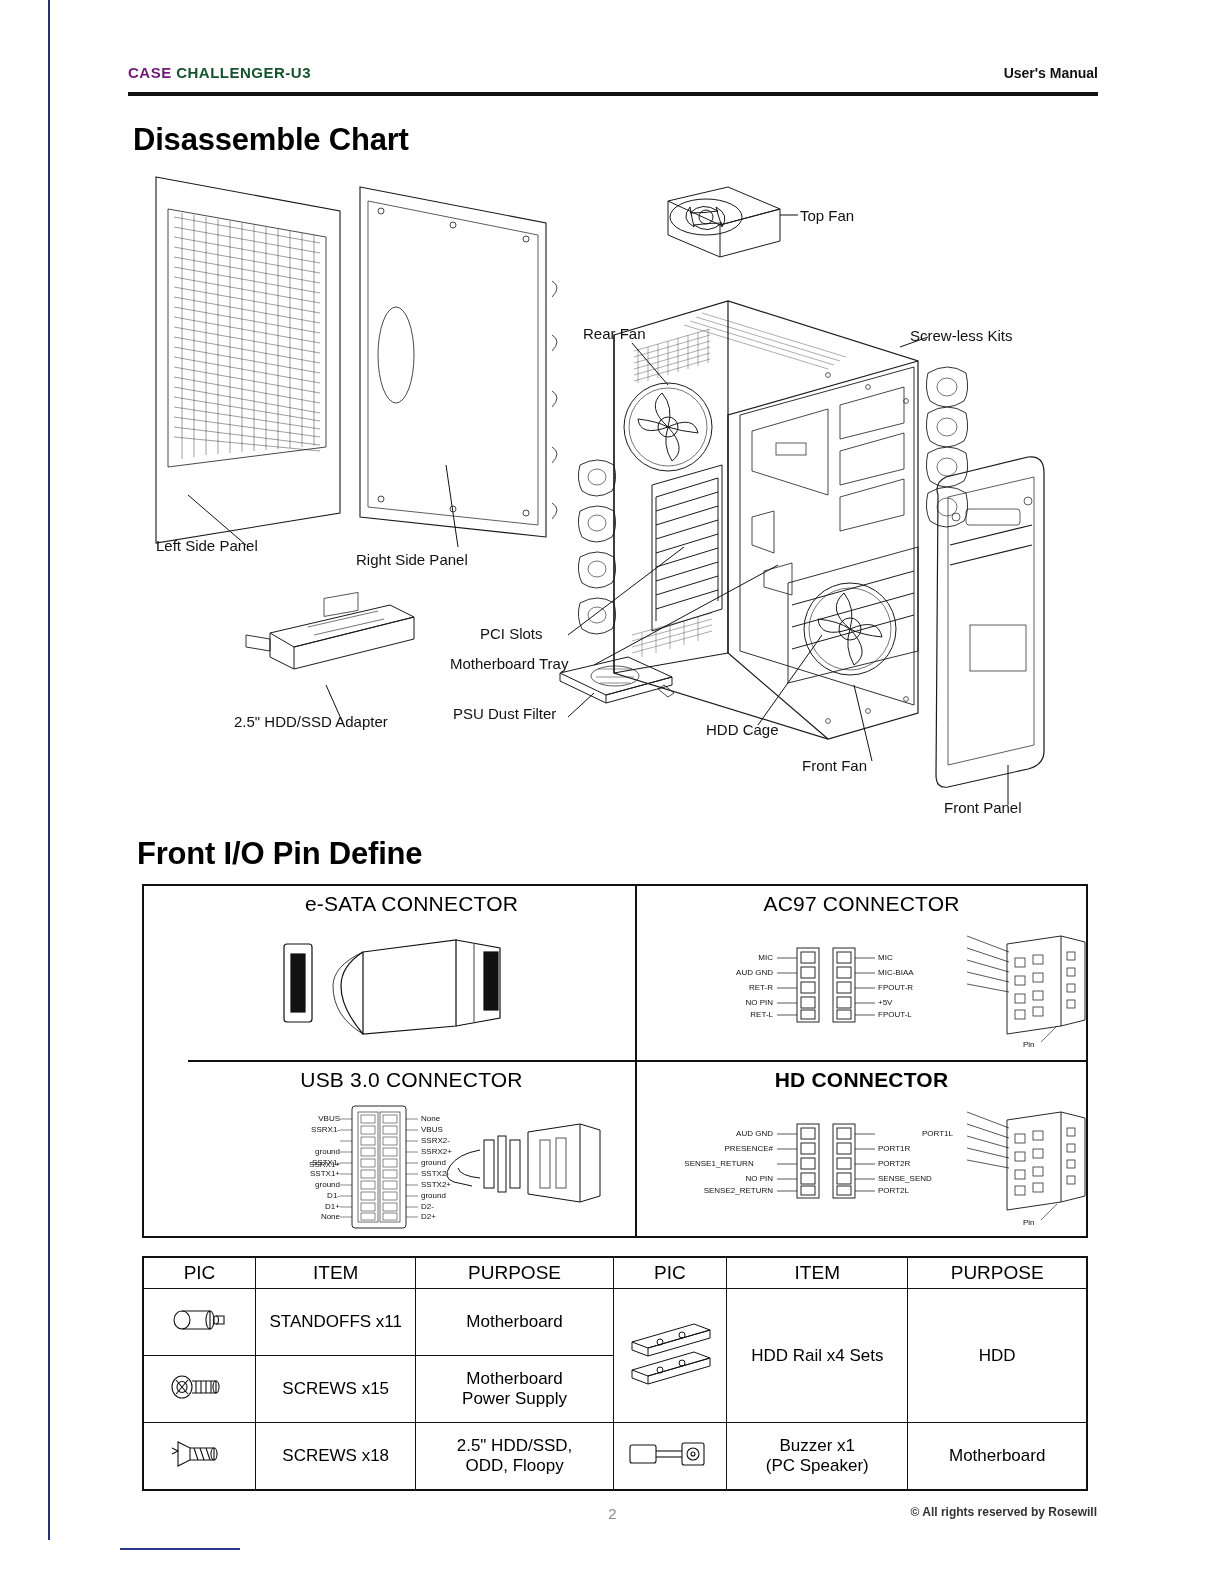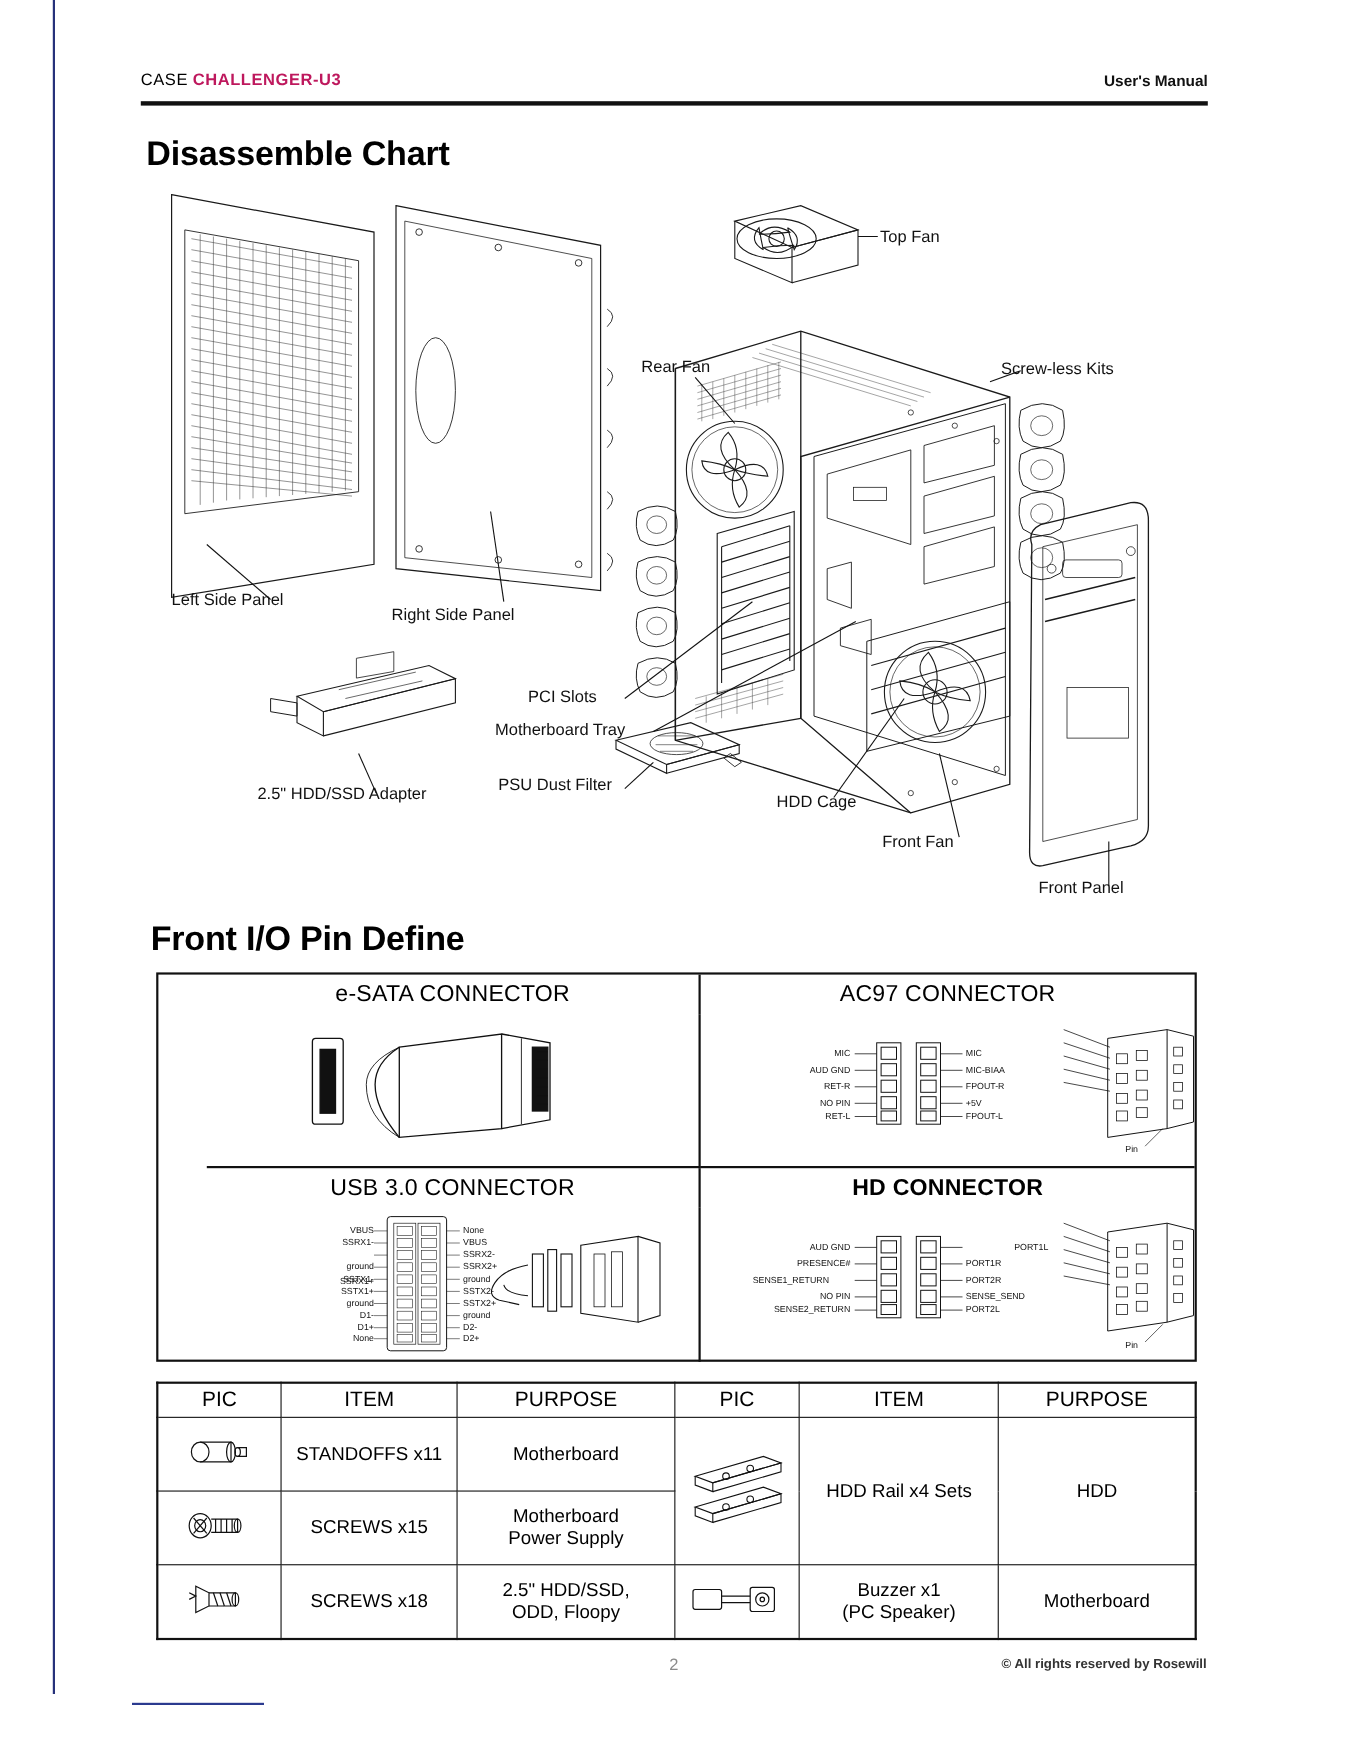--- a/index.html
+++ b/index.html
@@ -7,22 +7,22 @@
 
   .page{position:absolute;left:0;top:0;width:1225px;height:1585px;}
 
   
   .bind-line{position:absolute;background:#2b3a8f;}
   .bind-a{left:48px;top:0;width:2px;height:1540px;background:#26317a;}
   .bind-b{left:120px;top:1548px;width:120px;height:2px;background:#2b3a8f;}
 
   
   .hdr{position:absolute;left:128px;top:64px;width:970px;height:30px;}
-  .hdr .case{font-size:15px;letter-spacing:.5px;color:#000000;font-weight:normal;}
-  .hdr .model{font-size:15px;letter-spacing:.5px;color:#be185d;font-weight:bold;}
+  .hdr .case{font-size:15px;letter-spacing:.5px;color:#701a75;font-weight:bold;}
+  .hdr .model{font-size:15px;letter-spacing:.5px;color:#14532d;font-weight:bold;}
   .hdr .um{position:absolute;right:0;top:1px;font-size:14px;font-weight:bold;color:#111;}
   .hdr-rule{position:absolute;left:128px;top:92px;width:970px;height:4px;background:#111;}
 
   h1.sect{position:absolute;font-size:31px;font-weight:bold;letter-spacing:-.2px;margin:0;}
   #title-dis{left:133px;top:122px;}
   #title-pin{left:137px;top:836px;}
 
   
   .diagram{position:absolute;left:128px;top:165px;width:970px;height:660px;}
   .lbl{position:absolute;font-size:15px;color:#111;white-space:nowrap;}

